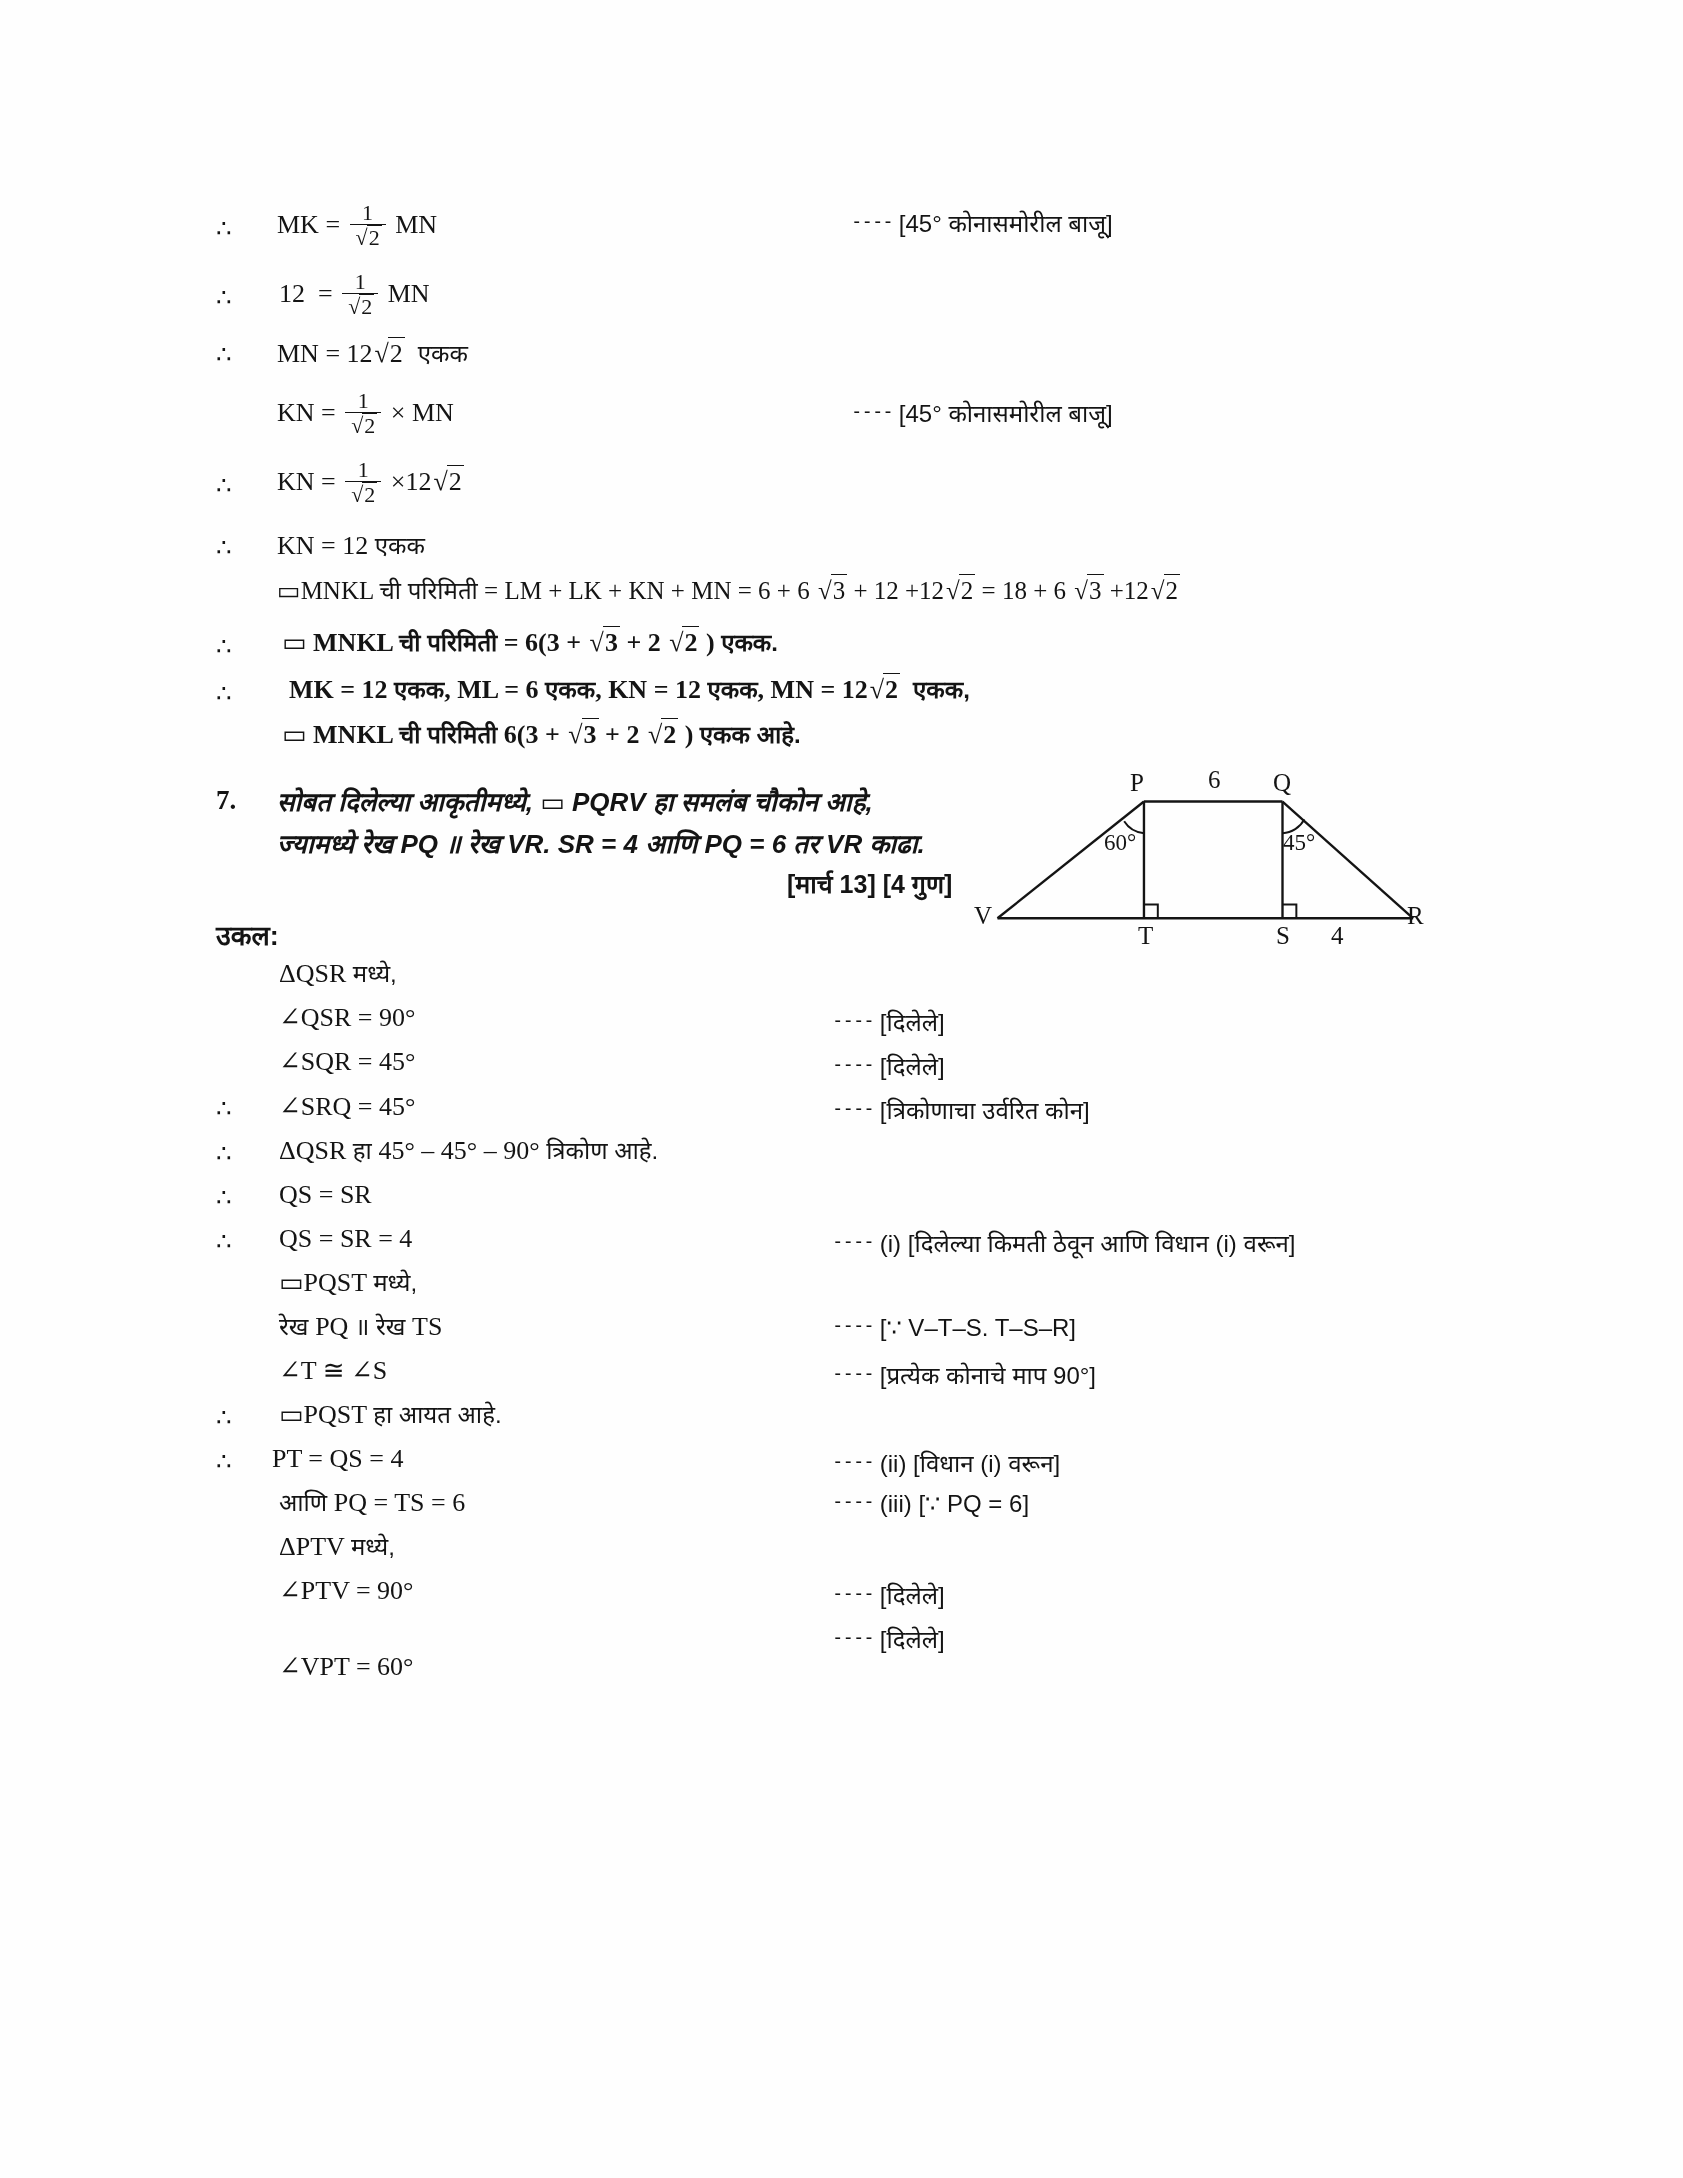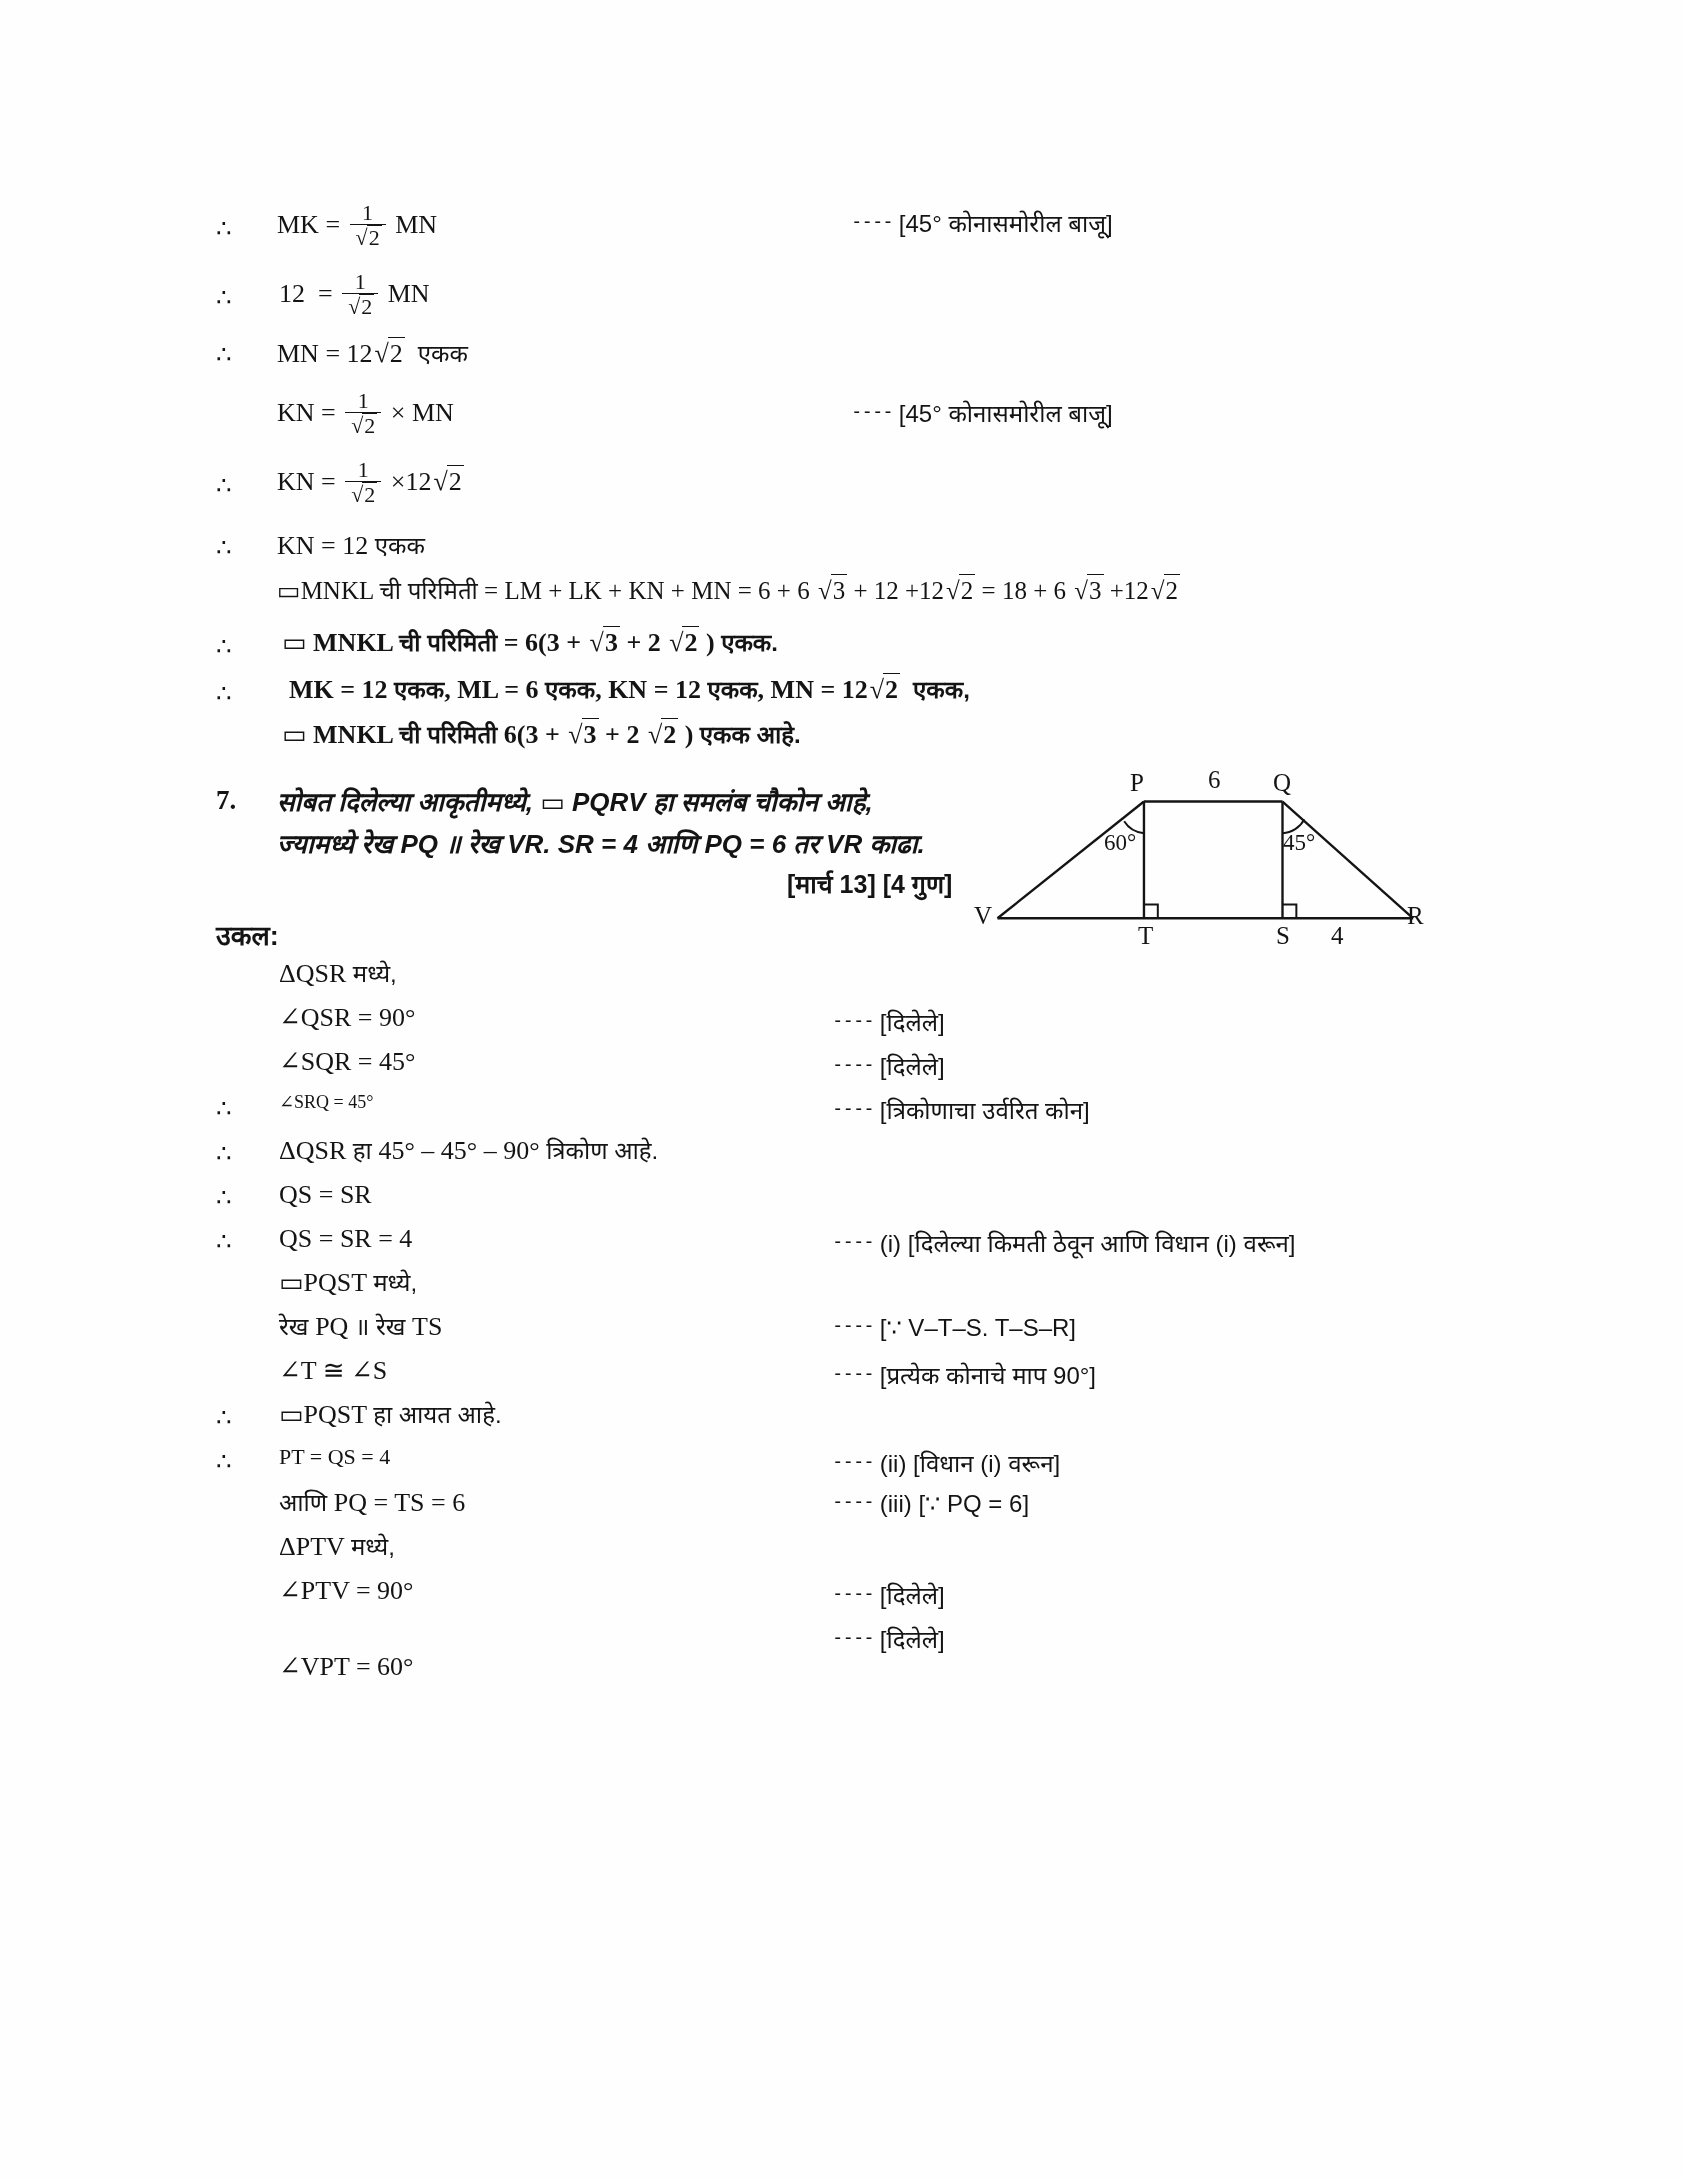--- a/index.html
+++ b/index.html
@@ -232,38 +232,38 @@
     <div class="dlabel" style="left:333px; top:78px; font-size:23px;">45°</div>
   </div>
 
   <div id="solution-steps">
       <div class="body-txt" style="left: 279px; top: 958px; font-size: 26px;">ΔQSR <span class="dev">मध्ये,</span></div>
       <div class="body-txt" style="left: 279px; top: 1002px; font-size: 26px;">∠QSR = 90°</div>
       <div class="note" style="left: 832px; top: 1005px;"><span class="dashes">----</span> <span class="dev">[दिलेले]</span></div>
       <div class="body-txt" style="left: 279px; top: 1046px; font-size: 26px;">∠SQR = 45°</div>
       <div class="note" style="left: 832px; top: 1049px;"><span class="dashes">----</span> <span class="dev">[दिलेले]</span></div>
       <div class="tf" style="left: 216px; top: 1096px;">∴</div>
-      <div class="body-txt" style="left: 279px; top: 1091px; font-size: 18px;">∠SRQ = 45°</div>
+      <div class="body-txt" style="left: 279px; top: 1091px; font-size: 26px;">∠SRQ = 45°</div>
       <div class="note" style="left: 832px; top: 1093px;"><span class="dashes">----</span> <span class="dev">[त्रिकोणाचा उर्वरित कोन]</span></div>
       <div class="tf" style="left: 216px; top: 1141px;">∴</div>
       <div class="body-txt" style="left: 279px; top: 1135px; font-size: 26px;">ΔQSR <span class="dev">हा </span>45° – 45° – 90° <span class="dev">त्रिकोण आहे.</span></div>
       <div class="tf" style="left: 216px; top: 1185px;">∴</div>
       <div class="body-txt" style="left: 279px; top: 1179px; font-size: 26px;">QS = SR</div>
       <div class="tf" style="left: 216px; top: 1229px;">∴</div>
       <div class="body-txt" style="left: 279px; top: 1223px; font-size: 26px;">QS = SR =  4</div>
       <div class="note" style="left: 832px; top: 1226px;"><span class="dashes">----</span> <span class="dev">(i) [दिलेल्या किमती ठेवून आणि विधान (i) वरून]</span></div>
       <div class="body-txt" style="left: 279px; top: 1267px; font-size: 26px;">▭PQST <span class="dev">मध्ये,</span></div>
       <div class="body-txt" style="left: 279px; top: 1311px; font-size: 26px;"><span class="dev">रेख </span>PQ <span class="dev">॥ रेख </span>TS</div>
       <div class="note" style="left: 832px; top: 1314px;"><span class="dashes">----</span> <span class="dev">[∵ V–T–S. T–S–R]</span></div>
       <div class="body-txt" style="left: 279px; top: 1355px; font-size: 26px;">∠T ≅ ∠S</div>
       <div class="note" style="left: 832px; top: 1358px;"><span class="dashes">----</span> <span class="dev">[प्रत्येक कोनाचे माप 90°]</span></div>
       <div class="tf" style="left: 216px; top: 1405px;">∴</div>
       <div class="body-txt" style="left: 279px; top: 1399px; font-size: 26px;">▭PQST <span class="dev">हा आयत आहे.</span></div>
       <div class="tf" style="left: 216px; top: 1449px;">∴</div>
-      <div class="body-txt" style="left: 279px; top: 1443px; font-size: 22px;">PT = QS = 4</div>
+      <div class="body-txt" style="left: 272px; top: 1443px; font-size: 26px;">PT = QS = 4</div>
       <div class="note" style="left: 832px; top: 1446px;"><span class="dashes">----</span> <span class="dev">(ii) [विधान (i) वरून]</span></div>
       <div class="body-txt" style="left: 279px; top: 1487px; font-size: 26px;"><span class="dev">आणि </span>PQ = TS = 6</div>
       <div class="note" style="left: 832px; top: 1490px;"><span class="dashes">----</span> <span class="dev">(iii) [∵  PQ = 6]</span></div>
       <div class="body-txt" style="left: 279px; top: 1531px; font-size: 26px;">ΔPTV <span class="dev">मध्ये,</span></div>
       <div class="body-txt" style="left: 279px; top: 1575px; font-size: 26px;">∠PTV = 90°</div>
       <div class="note" style="left: 832px; top: 1578px;"><span class="dashes">----</span> <span class="dev">[दिलेले]</span></div>
       <div class="body-txt" style="left: 279px; top: 1619px; font-size: 26px; margin-top: 32px;">∠VPT = 60°</div>
       <div class="note" style="left: 832px; top: 1622px;"><span class="dashes">----</span> <span class="dev">[दिलेले]</span></div>
     </div>
 

